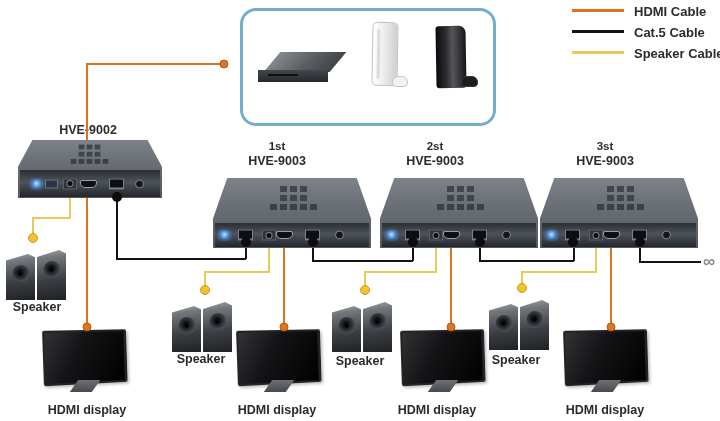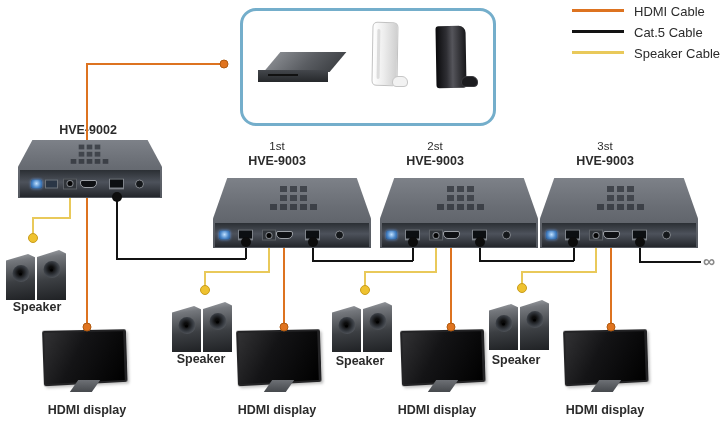--- a/index.html
+++ b/index.html
@@ -2,26 +2,26 @@
 <html><head>
 <meta charset="utf-8">
 <style>
   *{box-sizing:border-box;margin:0;padding:0}
   html,body{background:#fff}
   #stage{position:relative;width:720px;height:421px;background:#ffffff;overflow:hidden;
          font-family:"Liberation Sans",sans-serif;color:#2b2b2b}
 
   
   .lbl{position:absolute;transform:translateX(-50%);white-space:nowrap;font-size:12.5px;font-weight:600;color:#2b2b2b}
-  .dev-ord{font-size:11.5px;font-weight:400}
+  .dev-ord{font-size:11.5px;font-weight:700}
   .dev-name{font-size:12.5px;font-weight:700}
 
   
   .legend-line{position:absolute;height:3px}
-  .legend-label{position:absolute;font-size:13px;font-weight:400;white-space:nowrap}
+  .legend-label{position:absolute;font-size:13px;font-weight:700;white-space:nowrap}
 
   
   .cable{position:absolute;z-index:1}
   .cable.h{height:2px}
   .cable.v{width:2px}
   .c-hdmi{background:#dd7320}
   .c-cat5{background:#131313}
   .c-spk{background:#e9c95a}
   .dot{position:absolute;border-radius:50%;transform:translate(-50%,-50%);z-index:6}
   .d-hdmi{width:9px;height:9px;background:#e0741f;border:1px solid #b05a10}

